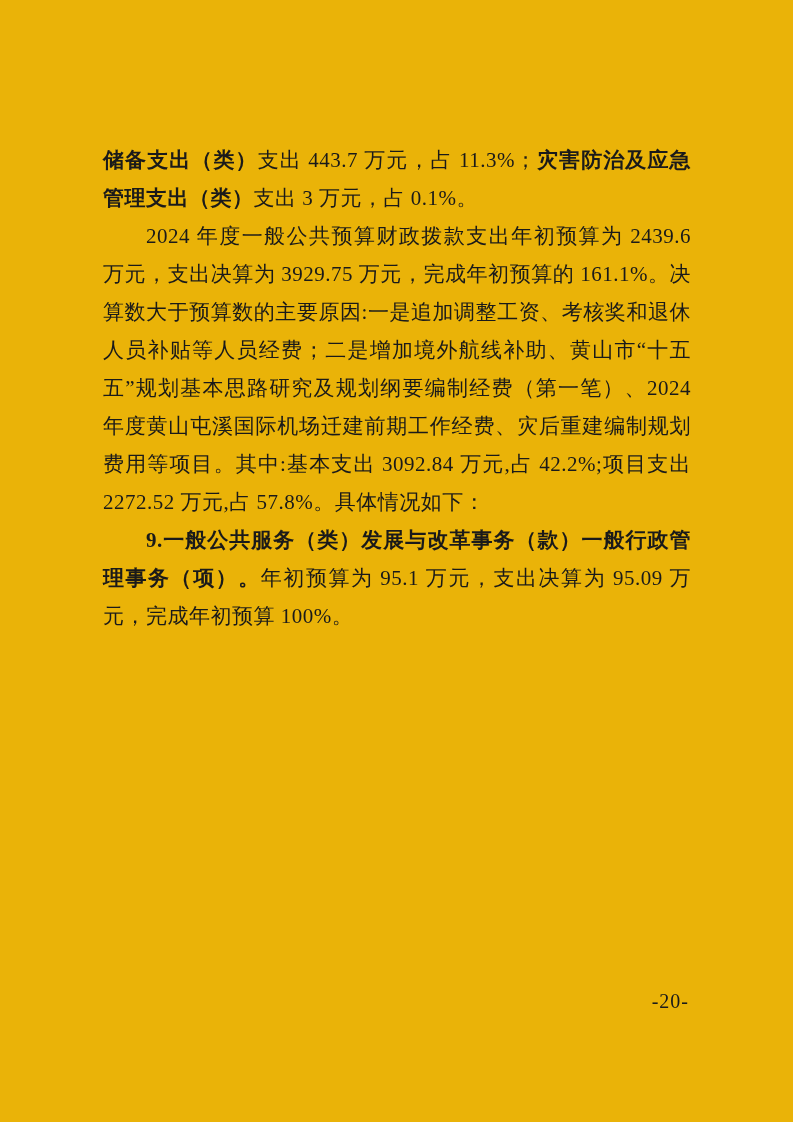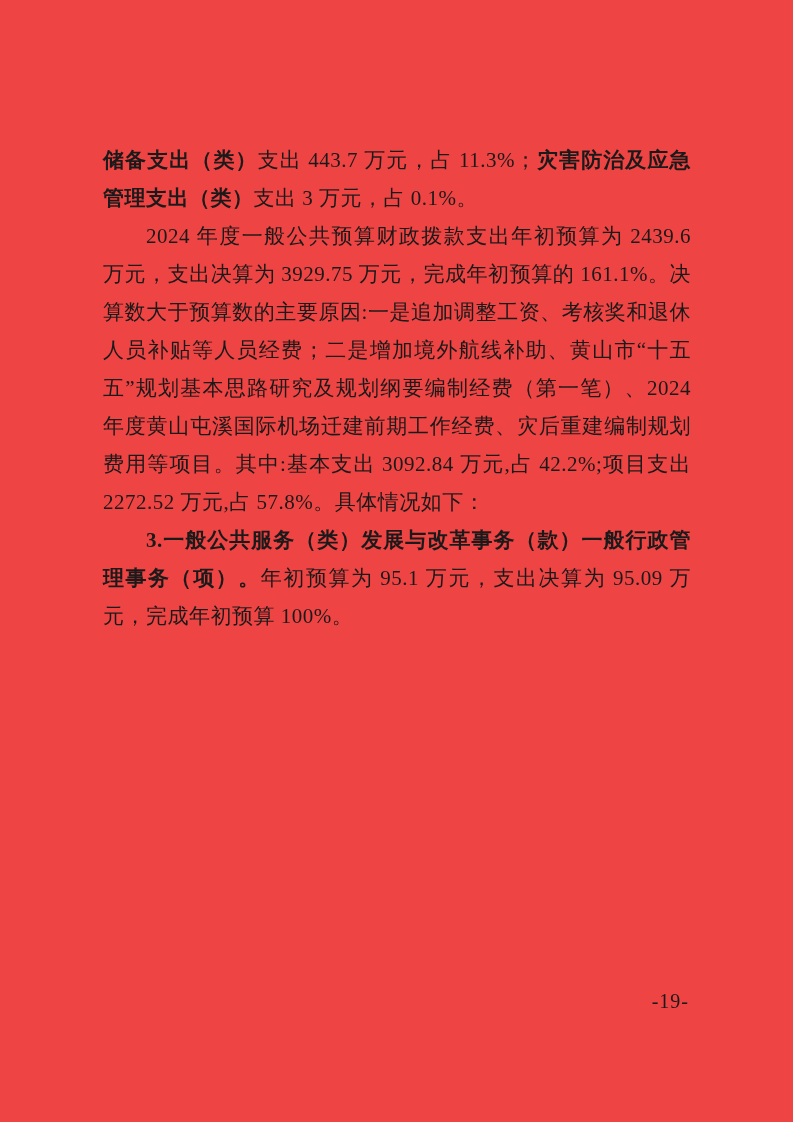--- a/index.html
+++ b/index.html
@@ -13,21 +13,21 @@
     background: #ffffff;
     font-family: "Liberation Serif", serif;
     overflow: hidden;
   }
   .page {
     position: absolute;
     left: 0;
     top: 0;
     width: 793px;
     height: 1122px;
-    background: #ef4444;
+    background: #eab308;
   }
   .doc-body {
     position: absolute;
     left: 103px;
     top: 141px;
     width: 588px;
     color: #1a1a1a;
     font-size: 21px;
     line-height: 38px;
     text-align: justify;
@@ -56,16 +56,16 @@
     letter-spacing: 1px;
   }
 </style>
 </head>
 <body>
 
 <div class="page">
   <div class="doc-body" id="doc-body">
       <p class="para"><span class="seg-bold">储备支出（类）</span><span class="seg-regular">支出 443.7 万元，占 11.3%；</span><span class="seg-bold">灾害防治及应急管理支出（类）</span><span class="seg-regular">支出 3 万元，占 0.1%。</span></p>
       <p class="para indent"><span class="seg-regular">2024 年度一般公共预算财政拨款支出年初预算为 2439.6 万元，支出决算为 3929.75 万元，完成年初预算的 161.1%。决算数大于预算数的主要原因:一是追加调整工资、考核奖和退休人员补贴等人员经费；二是增加境外航线补助、黄山市“十五五”规划基本思路研究及规划纲要编制经费（第一笔）、2024 年度黄山屯溪国际机场迁建前期工作经费、灾后重建编制规划费用等项目。其中:基本支出 3092.84 万元,占 42.2%;项目支出 2272.52 万元,占 57.8%。具体情况如下：</span></p>
-      <p class="para indent"><span class="seg-bold">3.一般公共服务（类）发展与改革事务（款）一般行政管理事务（项）。</span><span class="seg-regular">年初预算为 95.1 万元，支出决算为 95.09 万元，完成年初预算 100%。</span></p>
+      <p class="para indent"><span class="seg-bold">9.一般公共服务（类）发展与改革事务（款）一般行政管理事务（项）。</span><span class="seg-regular">年初预算为 95.1 万元，支出决算为 95.09 万元，完成年初预算 100%。</span></p>
     </div>
-  <div class="page-number">-19-</div>
+  <div class="page-number">-20-</div>
 </div>
 
 </body></html>

